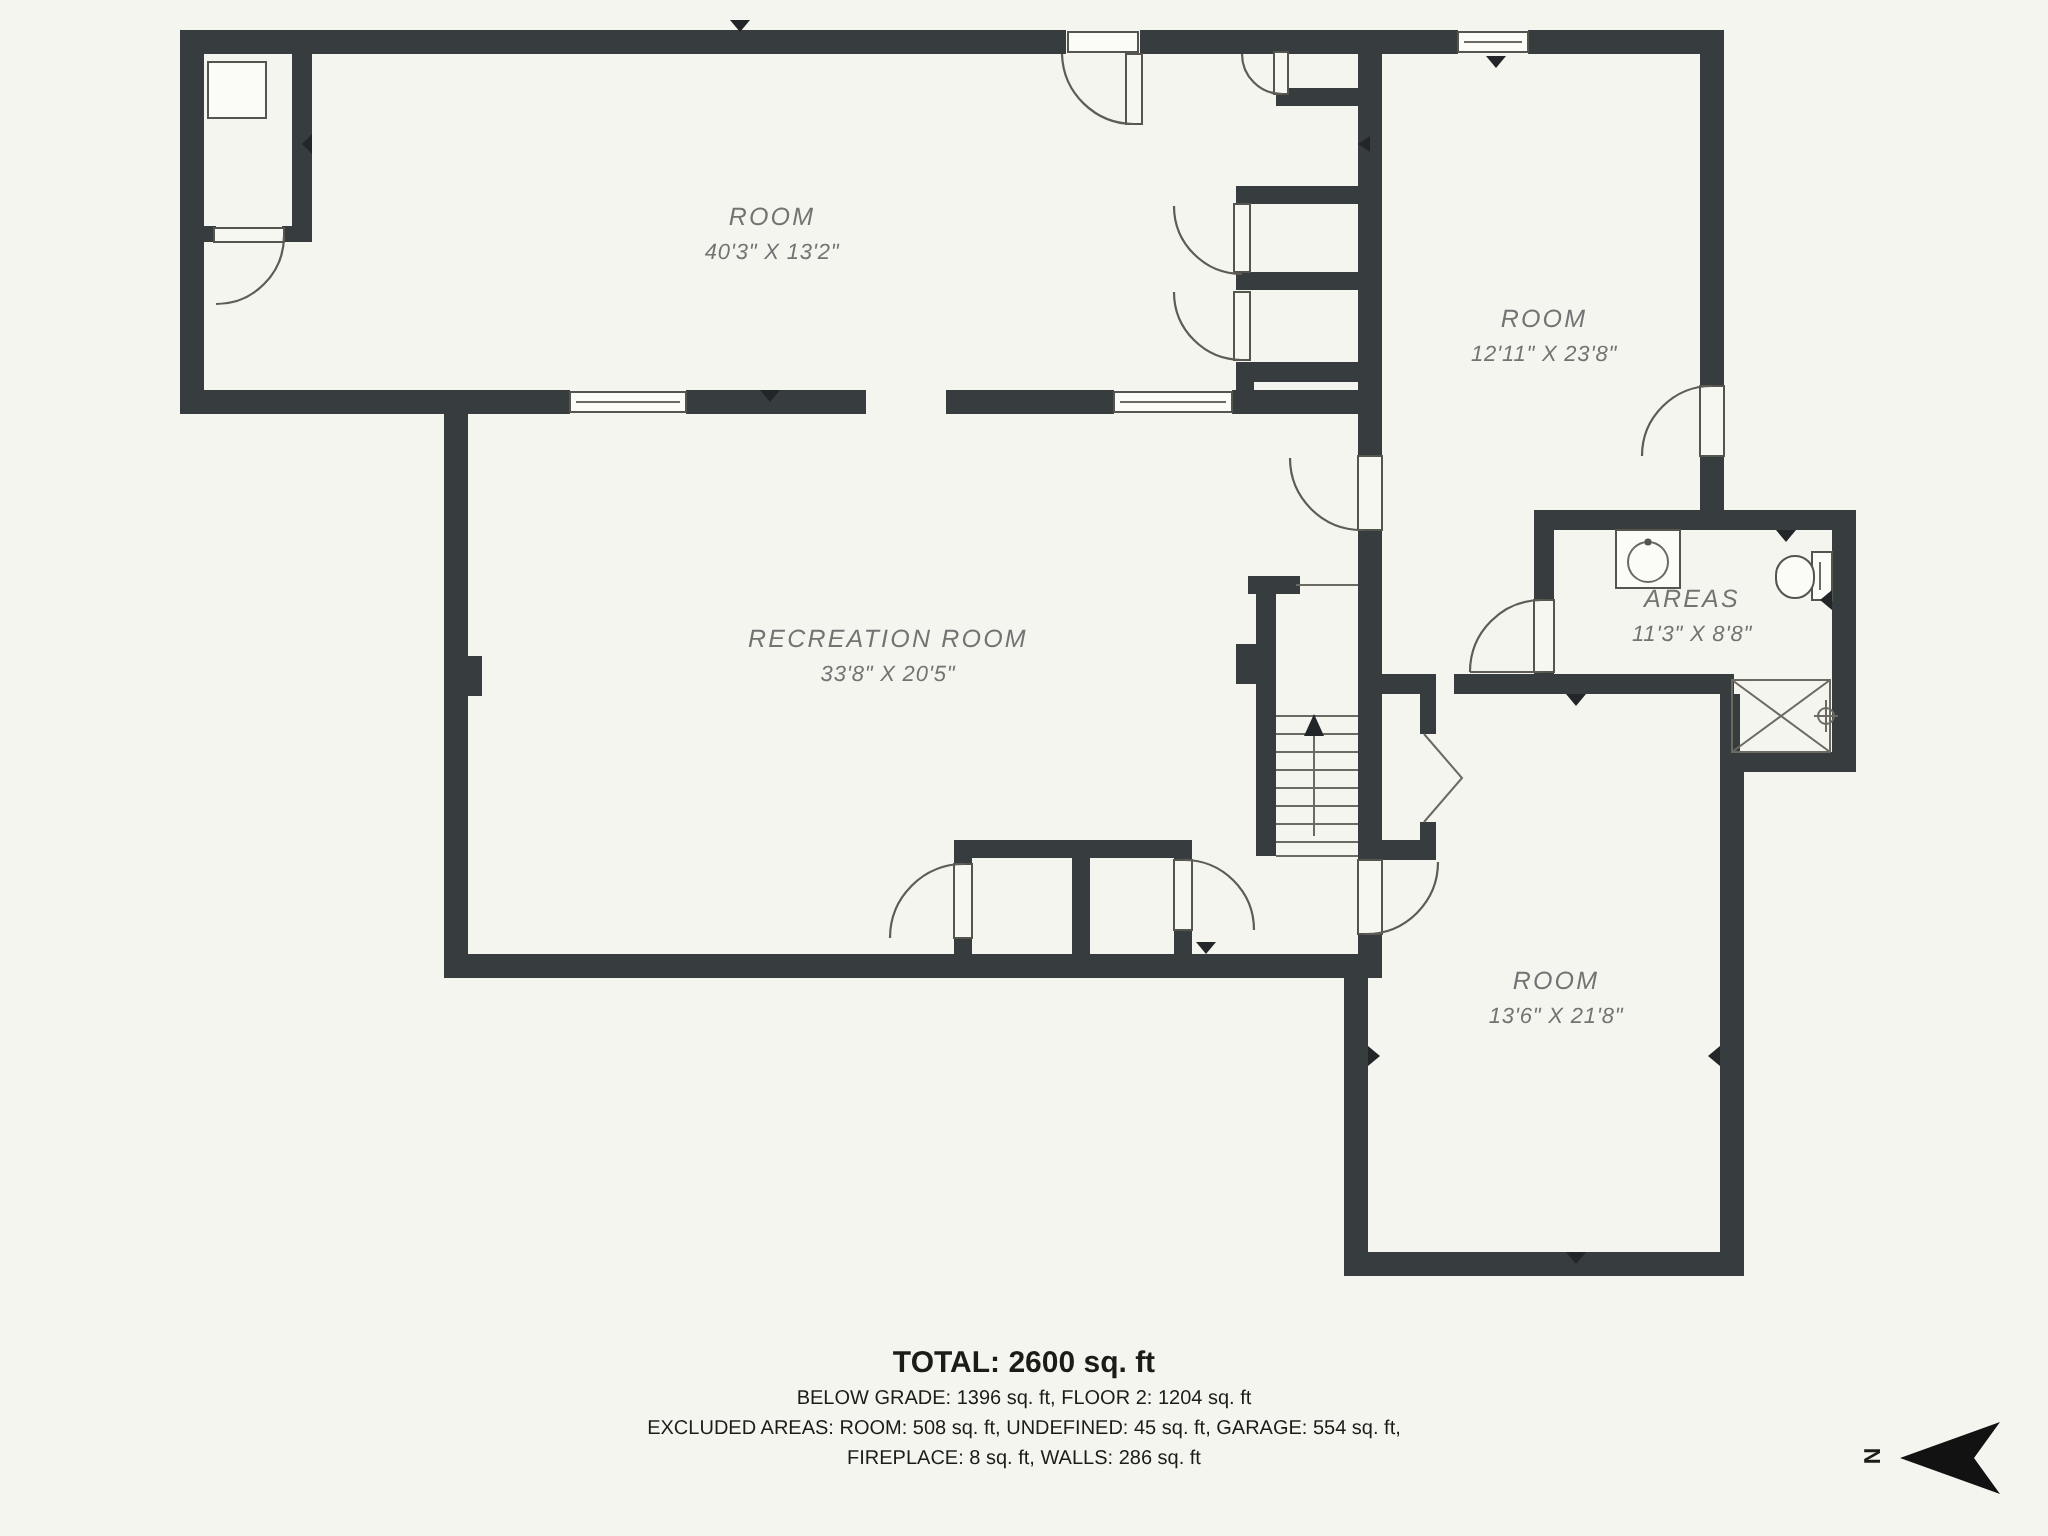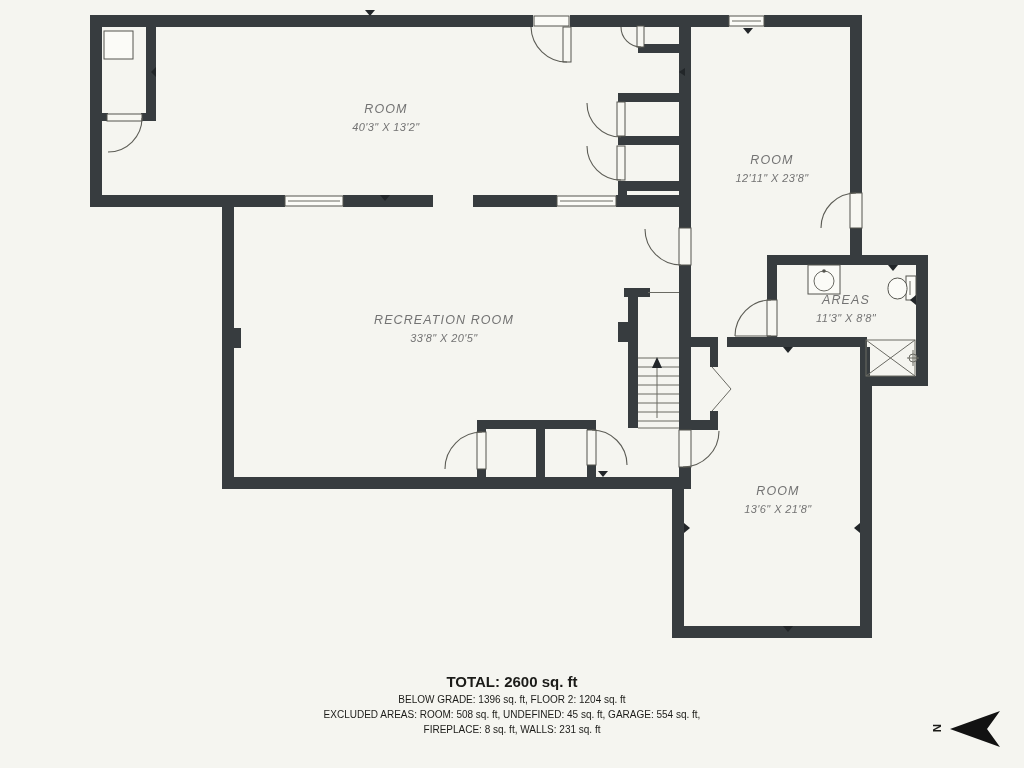--- a/index.html
+++ b/index.html
@@ -237,18 +237,18 @@
 
   <div class="room-label" style="left:778px;top:499px;">
     <div class="room-name">ROOM</div>
     <div class="room-dims">13'6" X 21'8"</div>
   </div>
 
   <div class="footer">
     <div class="total">TOTAL: 2600 sq. ft</div>
     <div class="sub">BELOW GRADE: 1396 sq. ft, FLOOR 2: 1204 sq. ft</div>
     <div class="sub">EXCLUDED AREAS: ROOM: 508 sq. ft, UNDEFINED: 45 sq. ft, GARAGE: 554 sq. ft,</div>
-    <div class="sub">FIREPLACE: 8 sq. ft, WALLS: 231 sq. ft</div>
+    <div class="sub">FIREPLACE: 8 sq. ft, WALLS: 286 sq. ft</div>
   </div>
 
   <div class="north-n">N</div>
 
 </div>
 
 </body></html>

